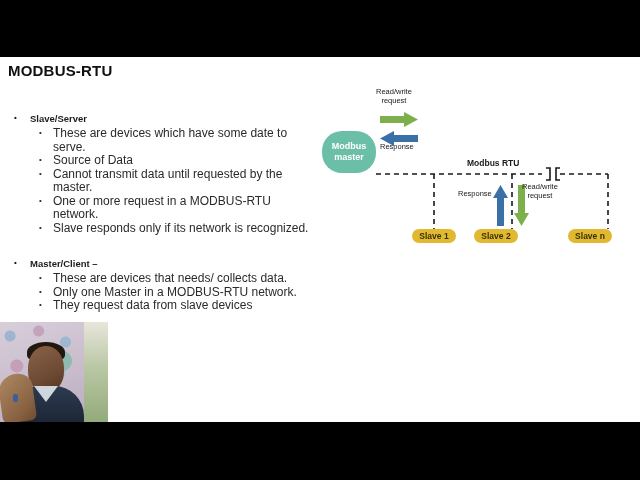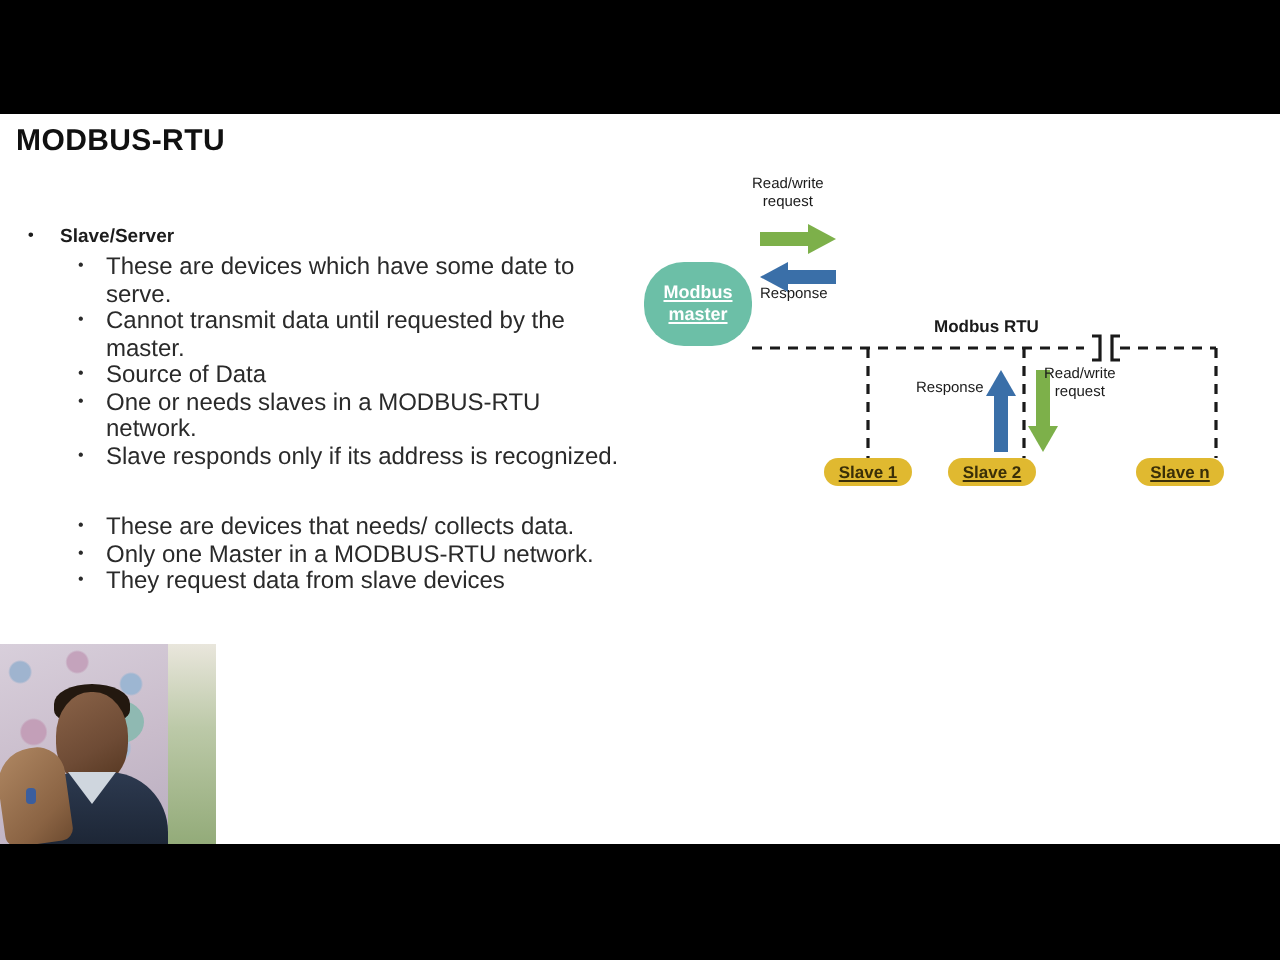--- a/index.html
+++ b/index.html
@@ -102,21 +102,20 @@
   }
   .node {
     position: absolute;
     border-radius: 20px;
     display: flex;
     align-items: center;
     justify-content: center;
     text-align: center;
     font-weight: bold;
     line-height: 11px;
-    text-decoration: underline;
   }
   .node-master {
     background: #6cbfa7;
     color: #ffffff;
     font-size: 9px;
     width: 54px;
     height: 42px;
     left: 12px;
     top: 49px;
   }
@@ -249,27 +248,28 @@
 <div id="screen">
 
   <div id="slide">
 
     <div id="slide-title">MODBUS-RTU</div>
 
     <div class="bullets">
 
       <div class="b1">Slave/Server</div>
       <div class="b2">These are devices which have some date to serve.</div>
+      <div class="b2">Source of Data</div>
       <div class="b2">Cannot transmit data until requested by the master.</div>
-      <div class="b2">Source of Data</div>
-      <div class="b2">One or needs slaves in a MODBUS-RTU network.</div>
-      <div class="b2">Slave responds only if its address is recognized.</div>
+      <div class="b2">One or more request in a MODBUS-RTU network.</div>
+      <div class="b2">Slave responds only if its network is recognized.</div>
 
       <div class="group-gap"></div>
 
+      <div class="b1">Master/Client –</div>
       <div class="b2">These are devices that needs/ collects data.</div>
       <div class="b2">Only one Master in a MODBUS-RTU network.</div>
       <div class="b2">They request data from slave devices</div>
 
     </div>
 
     <div id="diagram">
 
       <svg class="wires" viewBox="0 0 330 170">
 

